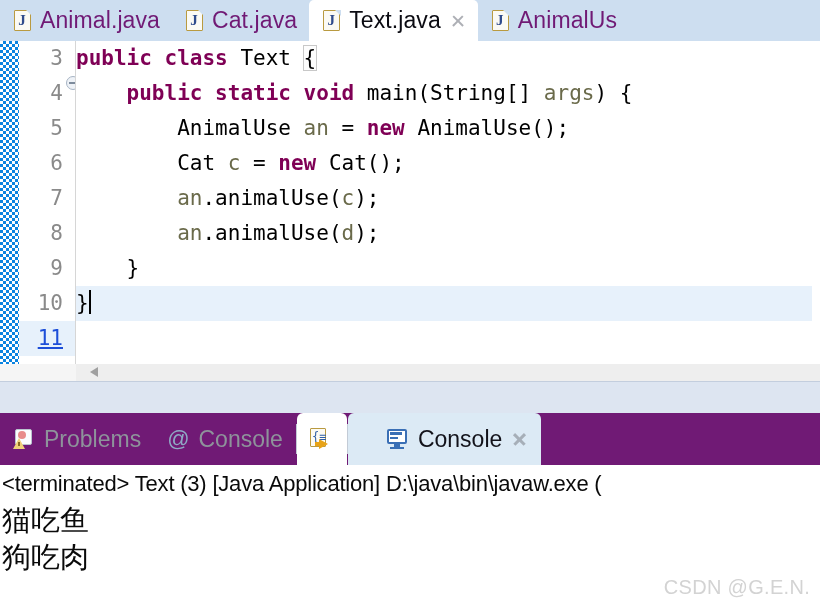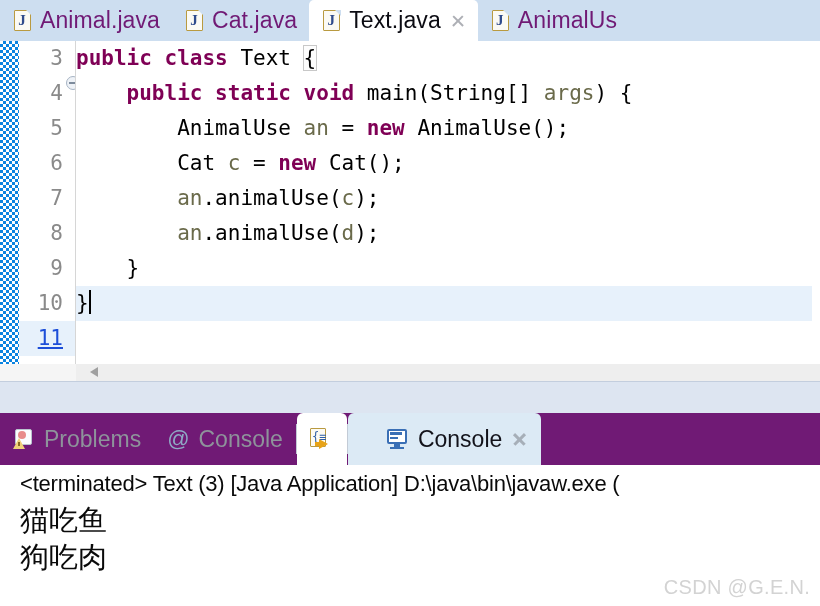--- a/index.html
+++ b/index.html
@@ -430,21 +430,21 @@
     width: 820px; height: 141px;
     background: #ffffff;
     overflow: hidden;
   }
   .console-line {
     white-space: pre;
     font-family: "Liberation Sans", sans-serif;
     font-size: 22px;
     color: #0a0a0a;
     line-height: 37px;
-    padding-left: 20px;
+    padding-left: 2px;
     letter-spacing: -0.2px;
   }
   .console-line.cjk {
     font-family: "DejaVu Sans", sans-serif;
     font-size: 29px;
     letter-spacing: 0px;
   }
 
   .watermark {
     position: absolute;

